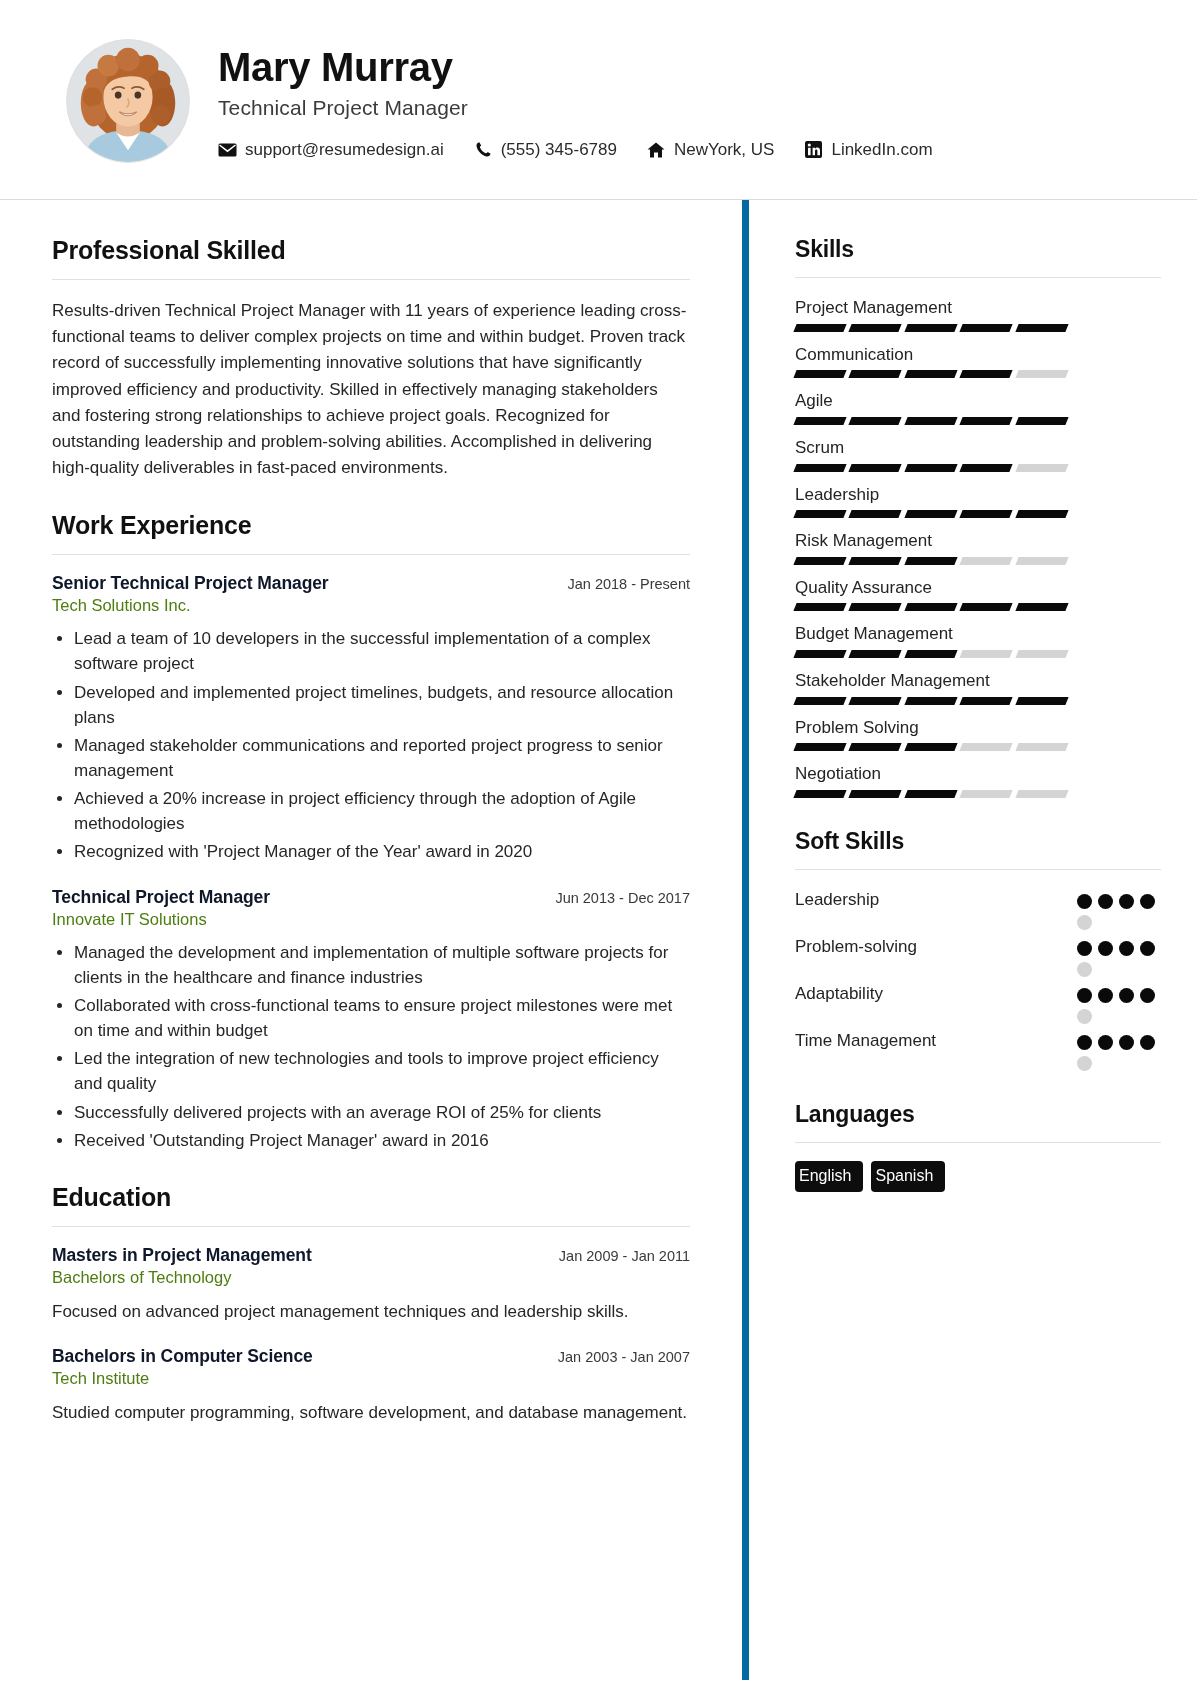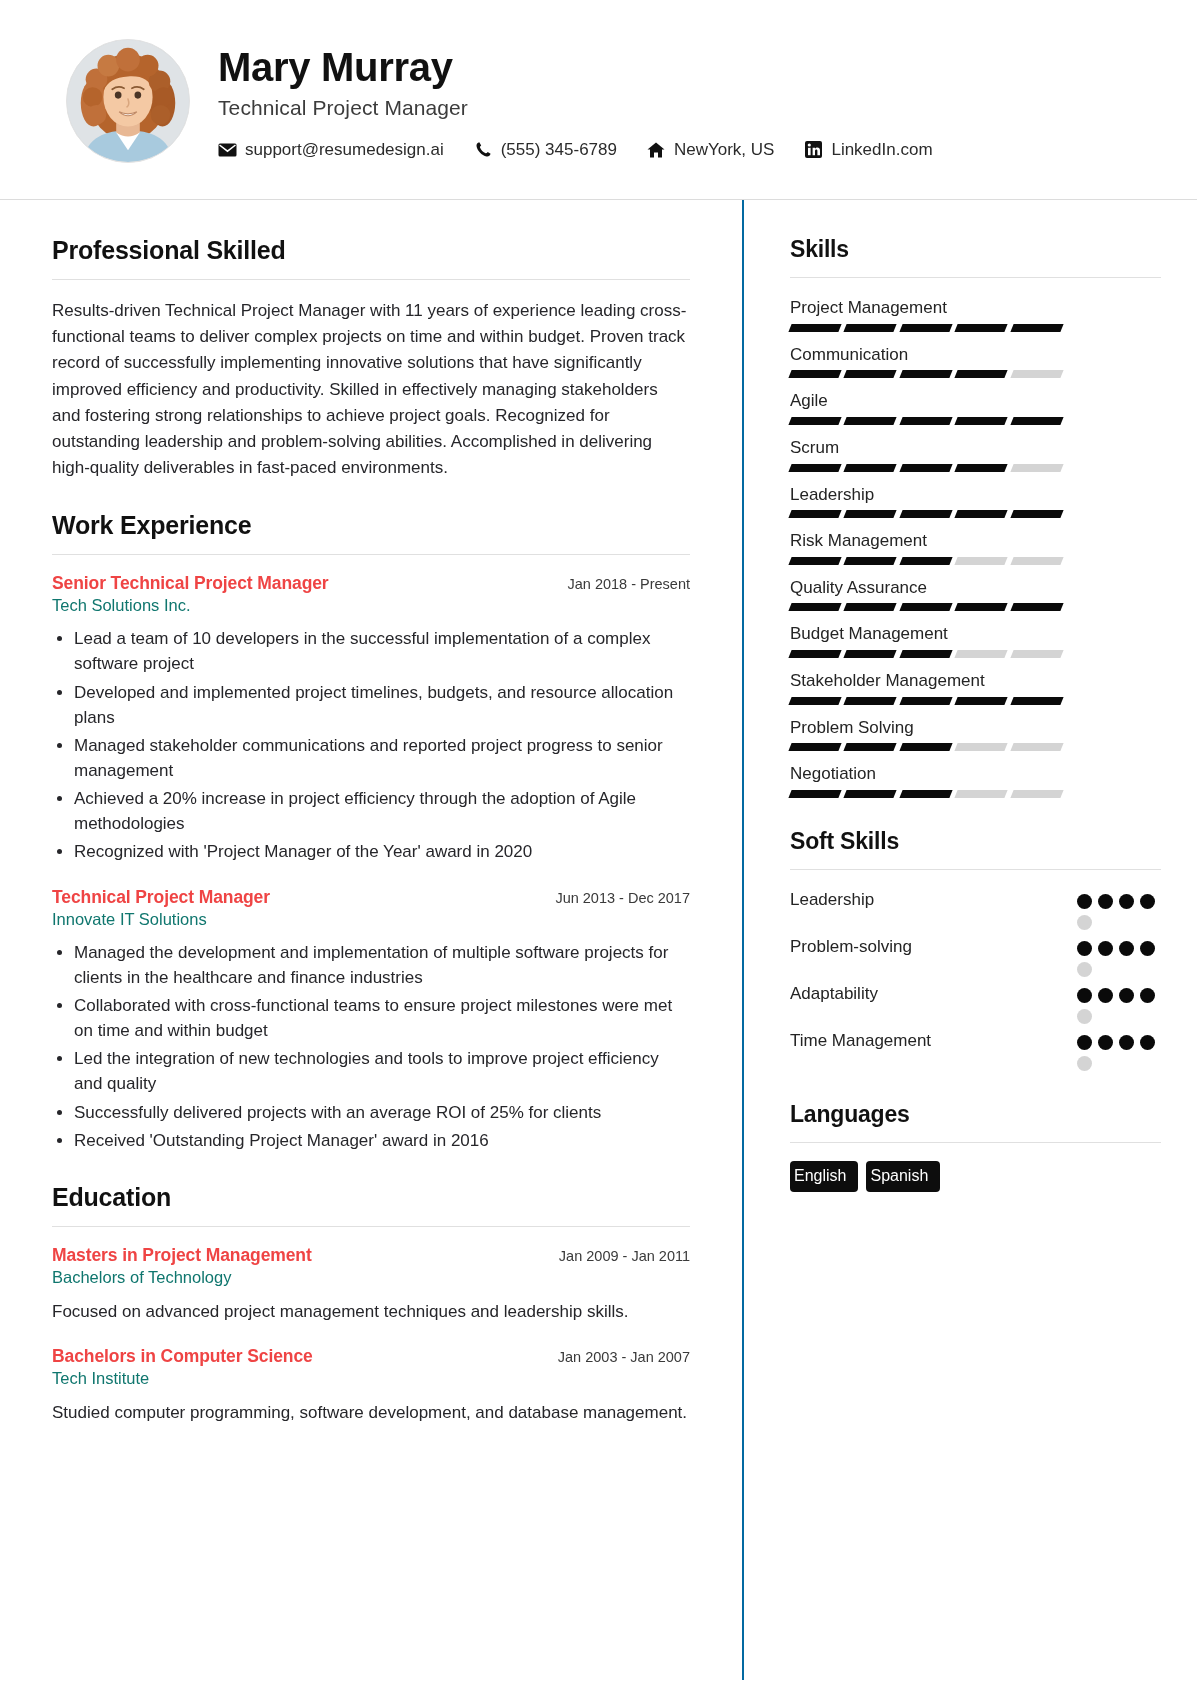--- a/index.html
+++ b/index.html
@@ -87,21 +87,21 @@
     align-items: stretch;
     min-height: 1480px;
   }
   .col-main {
     width: 742px;
     flex: 0 0 742px;
     padding: 36px 52px 40px 52px;
   }
   .col-side {
     flex: 1;
-    border-left: 2px solid #0369a1;
+    border-left: 7px solid #0369a1;
     padding: 36px 36px 40px 46px;
   }
 
   .sec-title {
     font-size: 25px;
     font-weight: 700;
     color: #111111;
     letter-spacing: -0.2px;
   }
   .sec-title.side { font-size: 23px; }
@@ -124,32 +124,32 @@
   .entry:last-child { margin-bottom: 0; }
   .entry-top {
     display: flex;
     align-items: baseline;
     justify-content: space-between;
     gap: 14px;
   }
   .entry-role {
     font-size: 17.5px;
     font-weight: 700;
-    color: #ef4444;
+    color: #0f172a;
     letter-spacing: -0.1px;
   }
   .entry-date {
     font-size: 14.5px;
     color: #3a3a3a;
     white-space: nowrap;
     flex: 0 0 auto;
   }
   .entry-org {
     font-size: 16.5px;
-    color: #0f766e;
+    color: #4d7c0f;
     margin-top: 2px;
   }
   .entry-desc {
     font-size: 17px;
     line-height: 1.5;
     color: #26262a;
     margin-top: 12px;
   }
   .bullets {
     margin-top: 11px;

